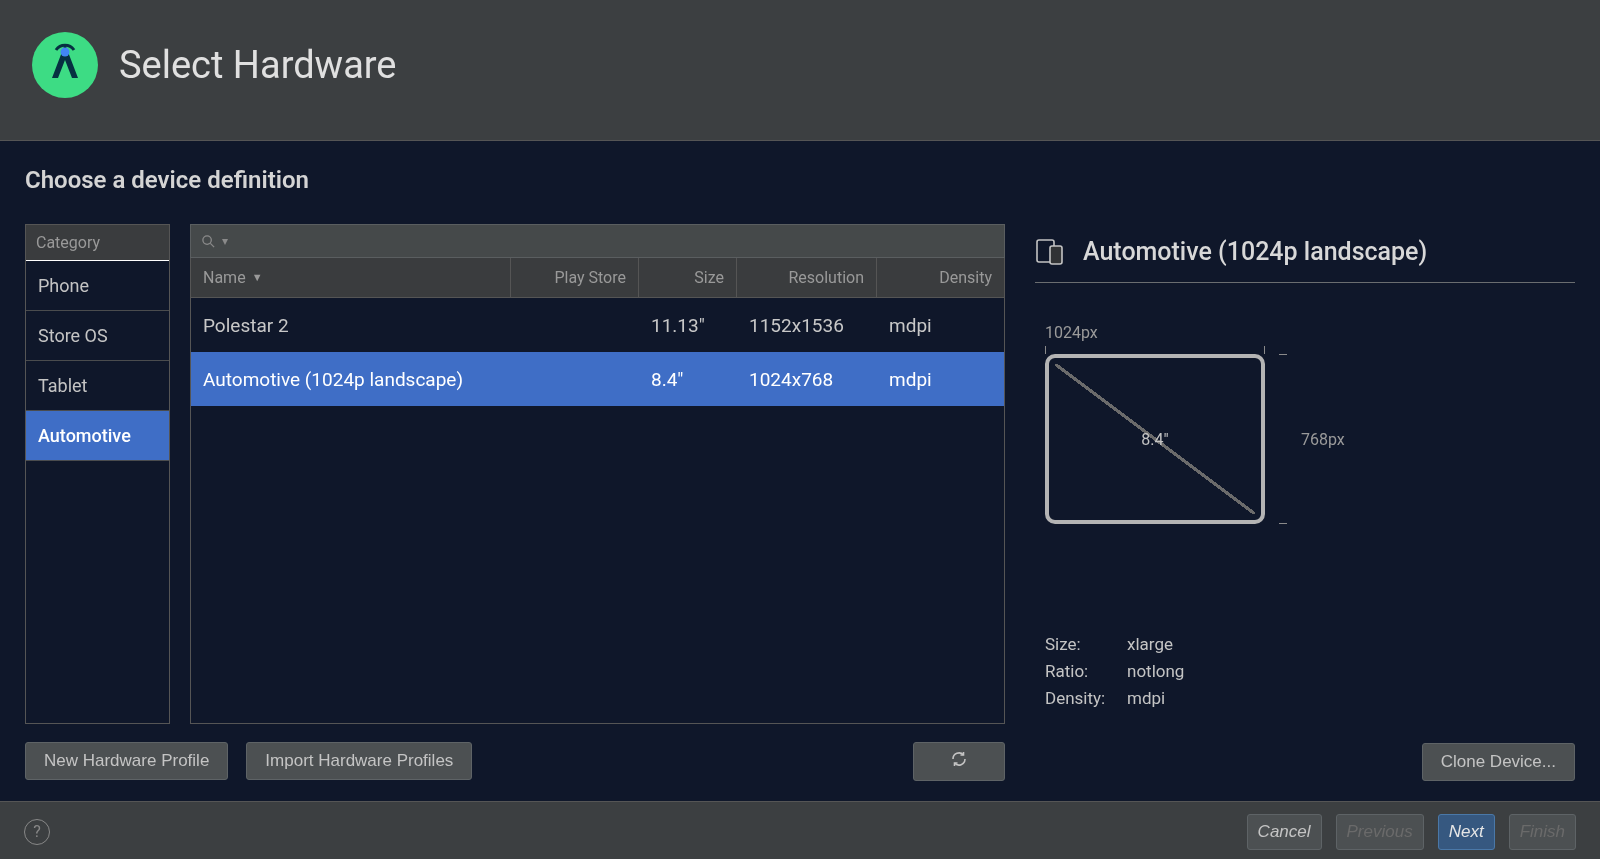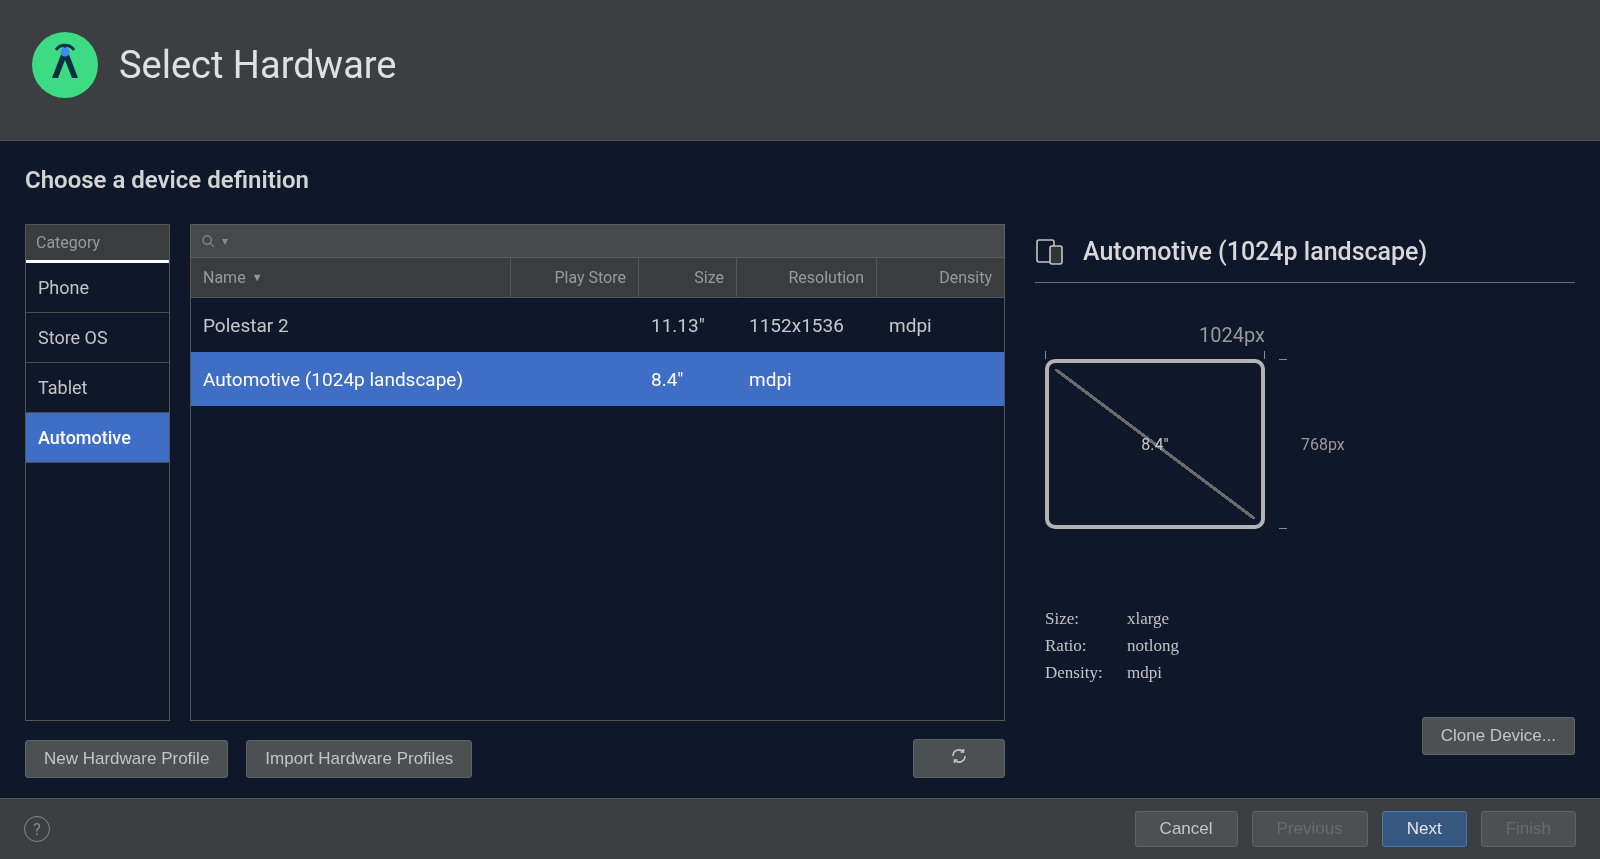--- a/index.html
+++ b/index.html
@@ -62,21 +62,21 @@
   width: 145px;
   display: flex;
   flex-direction: column;
   border: 1px solid #555;
 }
 .category-header {
   background: #3a3c3e;
   padding: 8px 10px;
   font-size: 16px;
   color: #999;
-  border-bottom: 3px solid #ffffff;
+  border-bottom: 1px solid #ffffff;
 }
 .category-item {
   padding: 14px 12px;
   font-size: 18px;
   color: #c4c4c4;
   cursor: pointer;
   border-bottom: 1px solid #4a4c4e;
 }
 .category-item.selected {
   background: #3f6ec6;
@@ -188,23 +188,23 @@
   font-weight: 500;
   color: #d8d8d8;
 }
 .device-diagram {
   margin-top: 40px;
   margin-left: 10px;
   position: relative;
   height: 260px;
 }
 .diagram-width-label {
-  text-align: right;
+  text-align: left;
   color: #9a9a9a;
-  font-size: 20px;
+  font-size: 16px;
   width: 220px;
   margin-bottom: 4px;
 }
 .diagram-row {
   display: flex;
   align-items: center;
   gap: 14px;
 }
 .device-frame {
   width: 220px;
@@ -257,26 +257,25 @@
   content: "";
   position: absolute;
   left: 0;
   width: 8px;
   height: 1px;
   background: #8a8a8a;
 }
 .tick-side::before { top: 0; }
 .tick-side::after { bottom: 0; }
 .props {
-  margin-top: 22px;
+  margin-top: 48px;
   margin-left: 10px;
   font-size: 17px;
   color: #c4c4c4;
   line-height: 1.6;
-  font-family: Liberation Serif, serif;
 }
 .props-row { display: flex; gap: 4px; }
 .props-label { width: 78px; }
 .clone-row {
   margin-top: 30px;
   display: flex;
   justify-content: flex-end;
 }
 .footer {
   background: #3c3f41;
@@ -290,21 +289,21 @@
   width: 26px; height: 26px;
   border: 1.5px solid #888;
   border-radius: 50%;
   color: #888;
   display: flex;
   align-items: center; justify-content: center;
   font-size: 16px;
   cursor: pointer;
 }
 .footer-spacer { flex: 1; }
-.footer .btn { padding: 7px 24px; }
+.footer .btn { padding: 7px 10px; font-style: italic; }
 .btn.primary {
   background: #365880;
   border-color: #4a78a8;
   color: #e6e6e6;
 }
 .btn.disabled {
   color: #6a6a6a;
   cursor: default;
 }
 .sort-arrow {
@@ -365,20 +364,21 @@
                 <div class="td col-name">Polestar 2</div>
                 <div class="td col-ps"></div>
                 <div class="td col-size">11.13"</div>
                 <div class="td col-res">1152x1536</div>
                 <div class="td col-den">mdpi</div>
               </div>
               <div class="table-row selected">
                 <div class="td col-name">Automotive (1024p landscape)</div>
                 <div class="td col-ps"></div>
                 <div class="td col-size">8.4"</div>
+                <div class="td col-res">1024x768</div>
                 <div class="td col-den">mdpi</div>
               </div>
             </div>
           </div>
         </div>
       </div>
 
       <div class="bottom-buttons">
         <button class="btn">New Hardware Profile</button>
         <button class="btn">Import Hardware Profiles</button>

